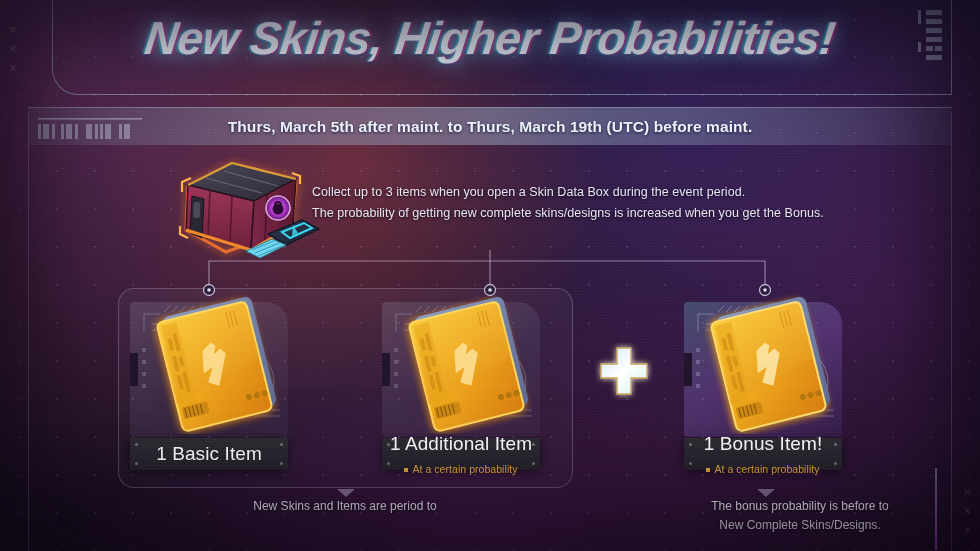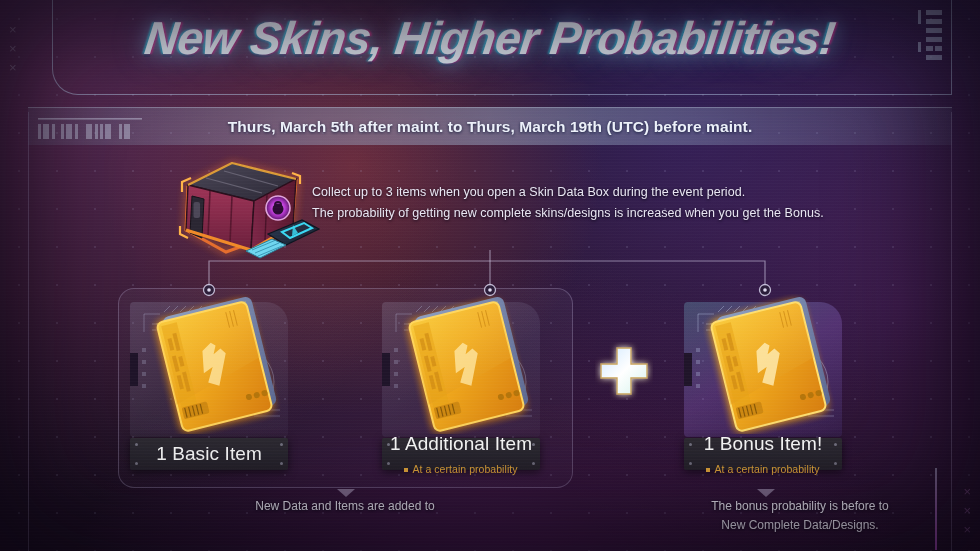--- a/index.html
+++ b/index.html
@@ -591,22 +591,22 @@
   <div class="label-plate" style="left:684px; top:438px; width:158px; height:32px;">
     <span class="rivet" style="left:5px;top:5px;"></span>
       <span class="rivet" style="right:5px;top:5px;"></span>
     <span class="rivet" style="left:5px;bottom:5px;"></span>
       <span class="rivet" style="right:5px;bottom:5px;"></span>
     <span class="lbl-main">1 Bonus Item!</span>
     <span class="lbl-sub"><span class="dot"></span><span>At a certain probability</span></span>
   </div>
 
   <div class="footnote" id="fn-left">
-    <div>New Data and Items are added to</div>
+    <div>New Skins and Items are period to</div>
   </div>
   <div class="footnote" id="fn-right">
     <div>The bonus probability is before to</div>
-    <div>New Complete Data/Designs.</div>
+    <div>New Complete Skins/Designs.</div>
   </div>
 
   <div id="scanlines"></div>
   <div id="vignette"></div>
 </div>
 
 </body></html>

